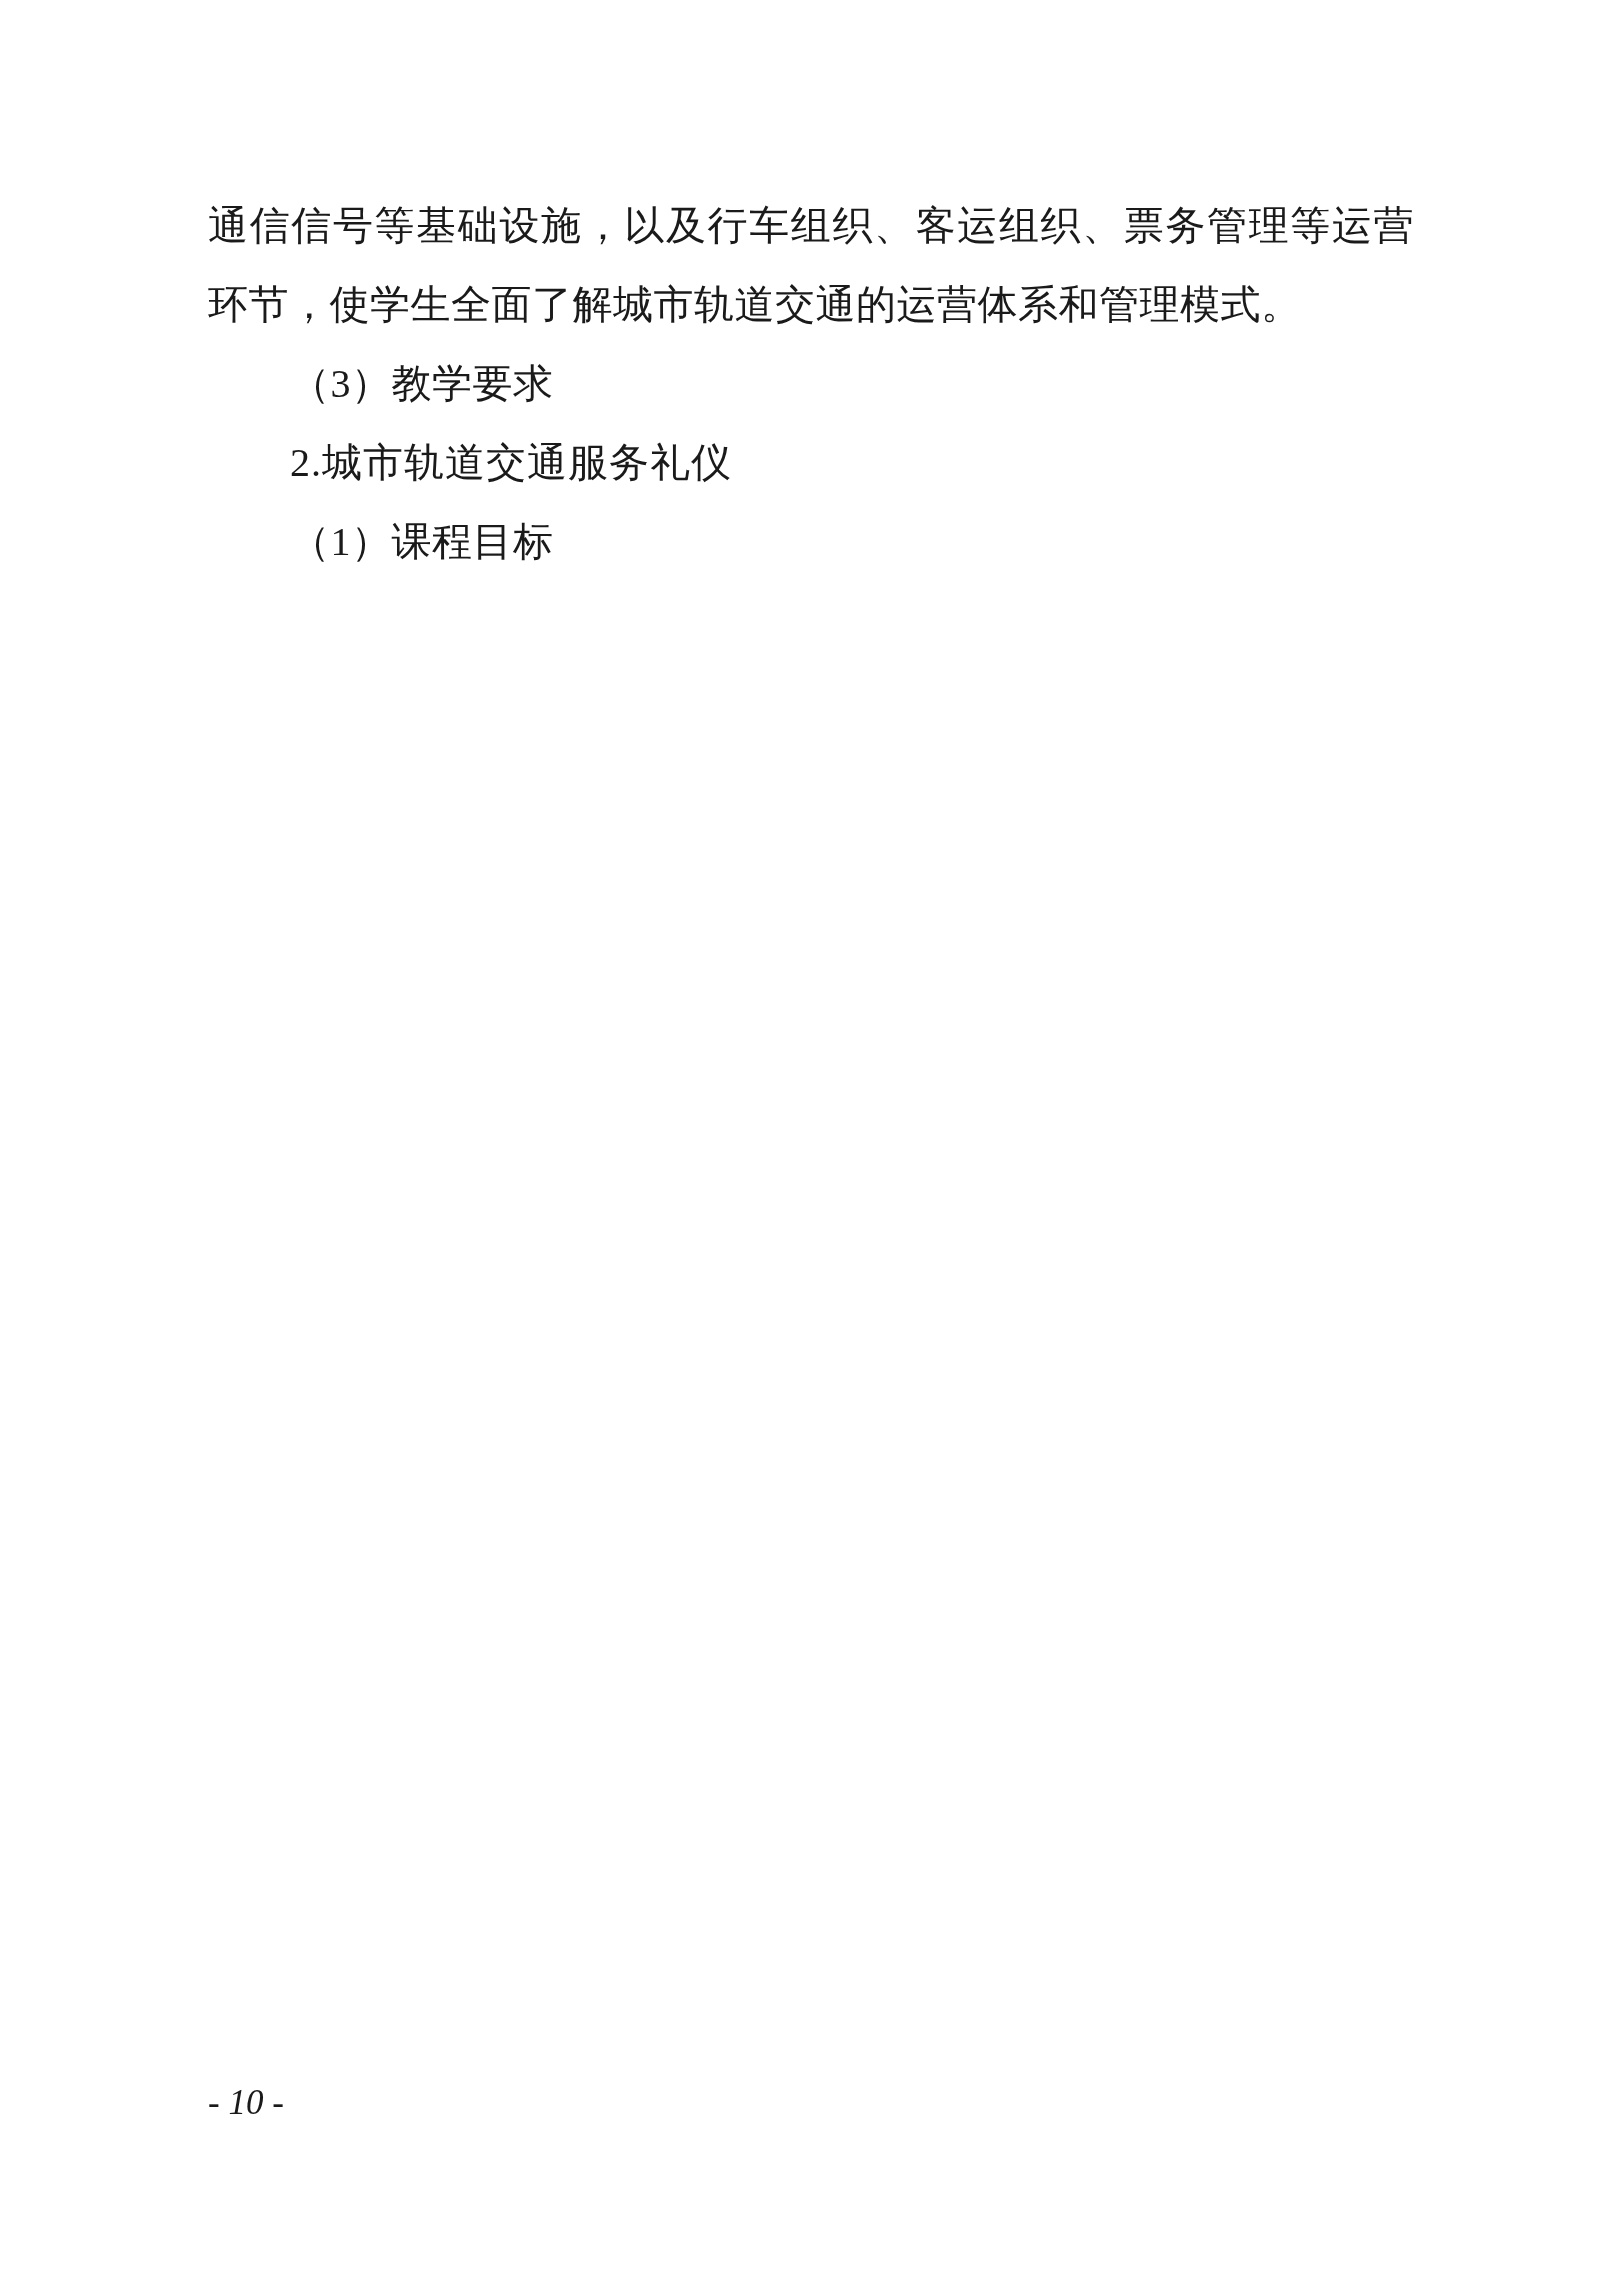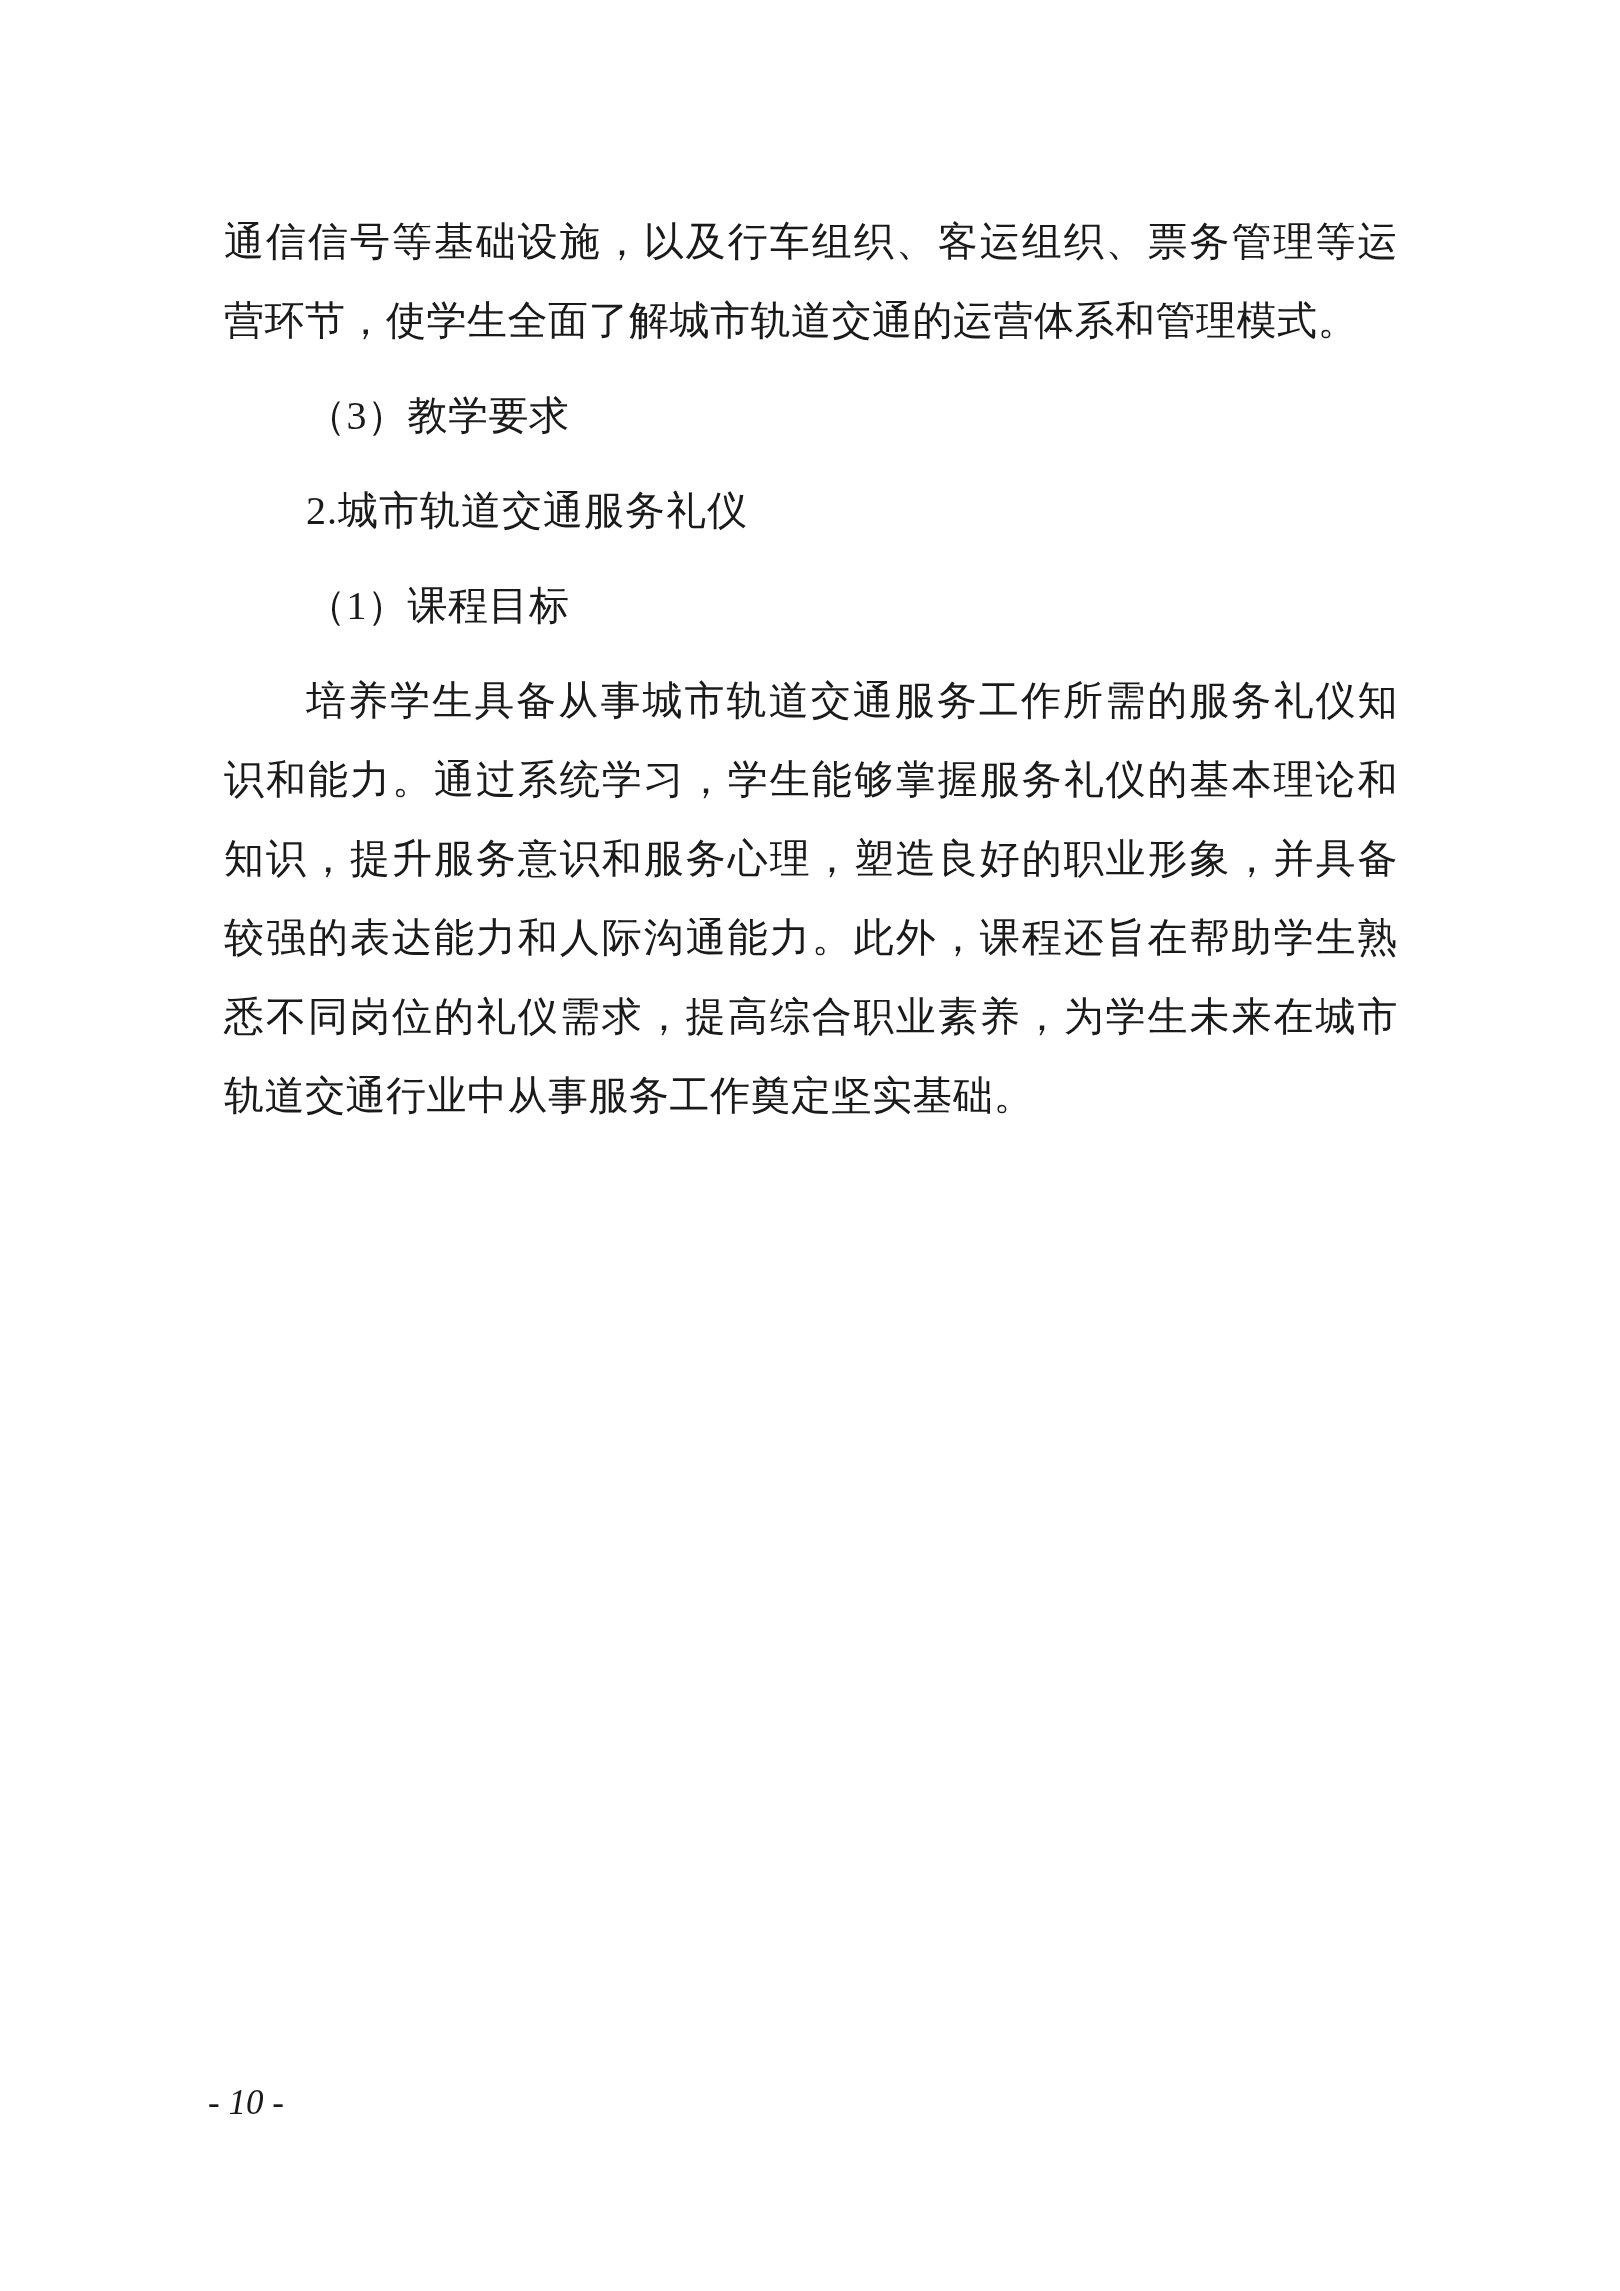--- a/index.html
+++ b/index.html
@@ -17,21 +17,21 @@
     color: #1a1a1a;
     overflow: hidden;
   }
   .content {
     position: absolute;
     left: 208px;
     top: 186px;
     width: 1206px;
   }
   p {
-    margin: 16px;
+    margin: 0;
     font-size: 40px;
     line-height: 79px;
     letter-spacing: 0.5px;
     text-align: justify;
     text-justify: inter-ideograph;
     color: #1a1a1a;
   }
   p.indent {
     text-indent: 82px;
   }
@@ -61,21 +61,20 @@
 
     <p class="body">通信信号等基础设施，以及行车组织、客运组织、票务管理等运营环节，使学生全面了解城市轨道交通的运营体系和管理模式。</p>
 
     <p class="indent">（3）教学要求</p>
 
 
     <p class="heading">2.城市轨道交通服务礼仪</p>
 
     <p class="indent">（1）课程目标</p>
 
-    <p class="indent">培养学生具备从事城市轨道交通服务工作所需的服务礼仪知识和能力。通过系统学习，学生能够掌握服务礼仪的基本理论和知识，提升服务意识和服务心理，塑造良好的职业形象，并具备较强的表达能力和人际沟通能力。此外，课程还旨在帮助学生熟悉不同岗位的礼仪需求，提高综合职业素养，为学生未来在城市轨道交通行业中从事服务工作奠定坚实基础。</p>
 
 
 
   </div>
 
   <div class="footer">- 10 -</div>
 
 </div>
 
 

